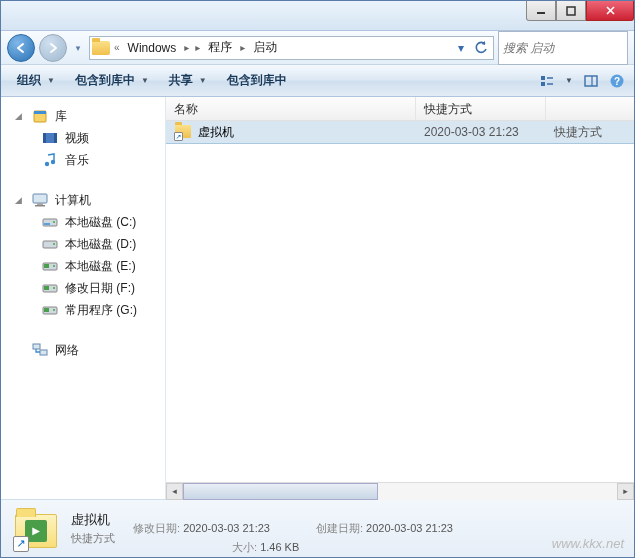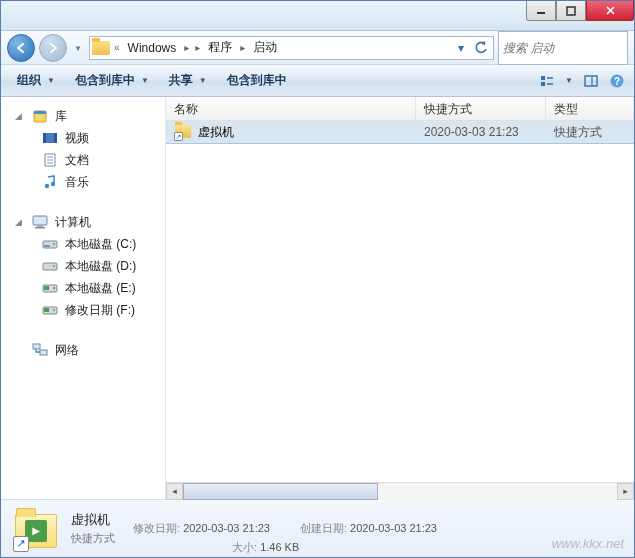--- a/index.html
+++ b/index.html
@@ -63,21 +63,21 @@
 .hscroll .arrow { width: 17px; height:17px; background:#e8e8e8; border:1px solid #ccc; display:flex; align-items:center; justify-content:center; font-size:9px; color:#555; cursor:pointer;}
 .hscroll .track { flex:1; height:17px; background:#f5f5f5; position:relative;}
 .hscroll .thumb { position:absolute; left:0; width:45%; height:100%; background:linear-gradient(#e8eef5,#c8d6e5); border:1px solid #aac; cursor:pointer;}
 
 
 .details { height: 58px; border-top: 1px solid #d0dfee; background: linear-gradient(#f2f7fc, #e6eef7); display: flex; align-items: center; padding: 6px 12px; gap: 12px; }
 .details .thumb-icn { width: 46px; height: 46px; display:flex; align-items:center; justify-content:center; }
 .details .info { display: flex; flex-direction: column; gap: 2px; color: #333; }
 .details .info .name { font-size: 13px; color: #1a1a1a; }
 .details .info .type { color: #777; font-size: 11px; }
-.details .meta { display: flex; gap: 30px; color: #555; font-size: 11px; margin-left: 6px; }
+.details .meta { display: flex; gap: 46px; color: #555; font-size: 11px; margin-left: 6px; }
 .details .meta span.lbl { color: #888; }
 
 
 .folder-icn { width:18px; height:14px; background: linear-gradient(#fce08a, #f0c04d); border-radius: 1px 2px 2px 1px; position:relative; }
 .folder-icn::before { content:""; position:absolute; top:-3px; left:0; width:8px; height:4px; background:#f0c04d; border-radius:1px 1px 0 0;}
 .shortcut-icn { width:18px; height:18px; position:relative; }
 .shortcut-icn .f { width:16px; height:13px; background: linear-gradient(#fce08a, #f0c04d); border-radius:1px; position:absolute; top:2px; left:1px; }
 .shortcut-icn .f::before { content:""; position:absolute; top:-3px; left:0; width:7px; height:3px; background:#f0c04d; border-radius:1px 1px 0 0;}
 .shortcut-icn .arrow { position:absolute; bottom:0; left:0; width:9px; height:9px; background:#fff; border:1px solid #888; border-radius:1px; display:flex; align-items:center; justify-content:center; font-size:7px; color:#06c;}
 .big-shortcut { width:46px; height:46px; position:relative; }
@@ -222,31 +222,20 @@
                 <rect x="1" y="3" width="14" height="10" fill="#4a7ac0"></rect>
                 <rect x="1" y="3" width="3" height="10" fill="#2a5a9a"></rect>
                 <rect x="12" y="3" width="3" height="10" fill="#2a5a9a"></rect>
               </svg>
             </span>
             <span>视频</span>
           </div>
         <div class="tree-item tree-sub">
             <span class="icn">
               <svg width="16" height="16">
-                <rect x="3" y="2" width="10" height="12" fill="#fff" stroke="#888"></rect>
-                <line x1="5" y1="5" x2="11" y2="5" stroke="#6aa0d8"></line>
-                <line x1="5" y1="8" x2="11" y2="8" stroke="#6aa0d8"></line>
-                <line x1="5" y1="11" x2="11" y2="11" stroke="#6aa0d8"></line>
-              </svg>
-            </span>
-            <span>文档</span>
-          </div>
-        <div class="tree-item tree-sub">
-            <span class="icn">
-              <svg width="16" height="16">
                 <path d="M6 3 L12 2 L12 10" fill="none" stroke="#3a8ad0" stroke-width="1.5"></path>
                 <circle cx="5" cy="12" r="2.2" fill="#3a8ad0"></circle>
                 <circle cx="11" cy="10" r="2.2" fill="#3a8ad0"></circle>
               </svg>
             </span>
             <span>音乐</span>
           </div>
       </div>
 
       <div class="tree-group">
@@ -293,20 +282,30 @@
         <div class="tree-item tree-sub">
             <span class="icn">
               <svg width="16" height="16">
                 <rect x="1" y="5" width="14" height="7" rx="1" fill="#d0d8e0" stroke="#888"></rect>
                 <rect x="2" y="6" width="5" height="4" fill="#4aa04a"></rect>
                 <circle cx="12" cy="8" r="1" fill="#4a4"></circle>
               </svg>
             </span>
             <span>修改日期 (F:)</span>
           </div>
+        <div class="tree-item tree-sub">
+            <span class="icn">
+              <svg width="16" height="16">
+                <rect x="1" y="5" width="14" height="7" rx="1" fill="#d0d8e0" stroke="#888"></rect>
+                <rect x="2" y="6" width="5" height="4" fill="#4aa04a"></rect>
+                <circle cx="12" cy="8" r="1" fill="#4a4"></circle>
+              </svg>
+            </span>
+            <span>常用程序 (G:)</span>
+          </div>
       </div>
 
       <div class="tree-group">
         <div class="tree-item root">
           <span class="triangle" style="visibility:hidden">◢</span>
           <span class="icn">
               <svg width="18" height="18">
                 <rect x="2" y="3" width="7" height="5" fill="#d8e6f2" stroke="#6a8ab0"></rect>
                 <rect x="9" y="9" width="7" height="5" fill="#d8e6f2" stroke="#6a8ab0"></rect>
                 <path d="M5 8 L5 11 L9 11" fill="none" stroke="#3a8ad0" stroke-width="1.3"></path>
@@ -314,21 +313,20 @@
             </span>
           <span>网络</span>
         </div>
       </div>
     </div>
 
     <div class="content">
       <div class="col-headers">
         <div class="col-h name">名称</div>
         <div class="col-h date">快捷方式</div>
-        <div class="col-h type">类型</div>
       </div>
       <div class="file-list">
         <div class="file-row selected">
           <div class="cell name">
             <span class="shortcut-icn">
                 <span class="f"></span>
                 <span class="arrow">↗</span>
               </span>
             <span>虚拟机</span>
           </div>

